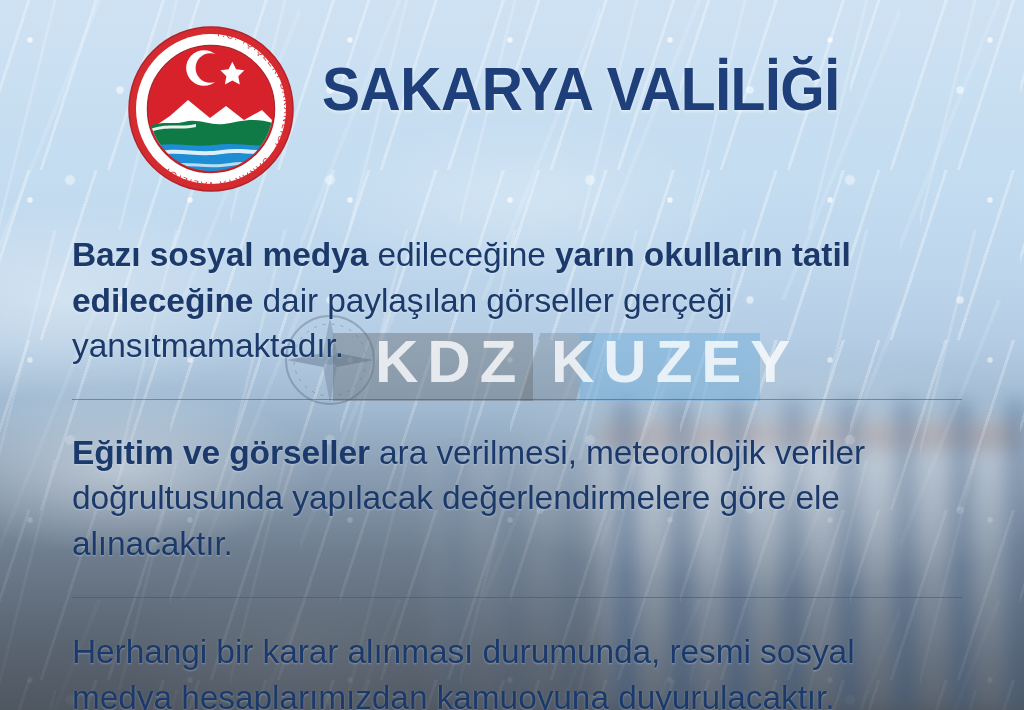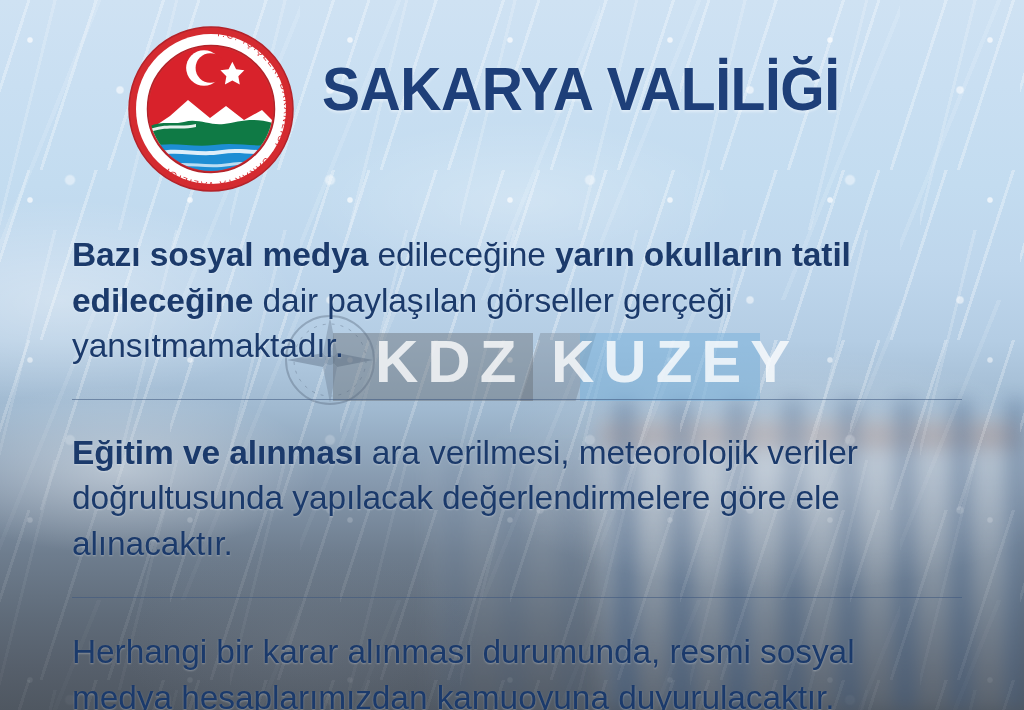--- a/index.html
+++ b/index.html
@@ -292,21 +292,21 @@
   </div>
 
   <div class="body-text">
 
     <p class="para p1"><b>Bazı sosyal medya </b><span>edileceğine </span><b>yarın okulların tatil edileceğine </b><span>dair paylaşılan görseller gerçeği yansıtmamaktadır.</span></p>
 
     <div class="sp-a"></div>
     <div class="divider d1"></div>
     <div class="sp-b"></div>
 
-    <p class="para p2"><b>Eğitim ve alınması </b><span>ara verilmesi, meteorolojik veriler doğrultusunda yapılacak değerlendirmelere göre ele alınacaktır.</span></p>
+    <p class="para p2"><b>Eğitim ve görseller </b><span>ara verilmesi, meteorolojik veriler doğrultusunda yapılacak değerlendirmelere göre ele alınacaktır.</span></p>
 
     <div class="sp-c"></div>
     <div class="divider d2"></div>
     <div class="sp-d"></div>
 
     <p class="para p3"><span>Herhangi bir karar alınması durumunda, resmi sosyal medya hesaplarımızdan kamuoyuna duyurulacaktır.</span></p>
 
   </div>
 </div>
 

